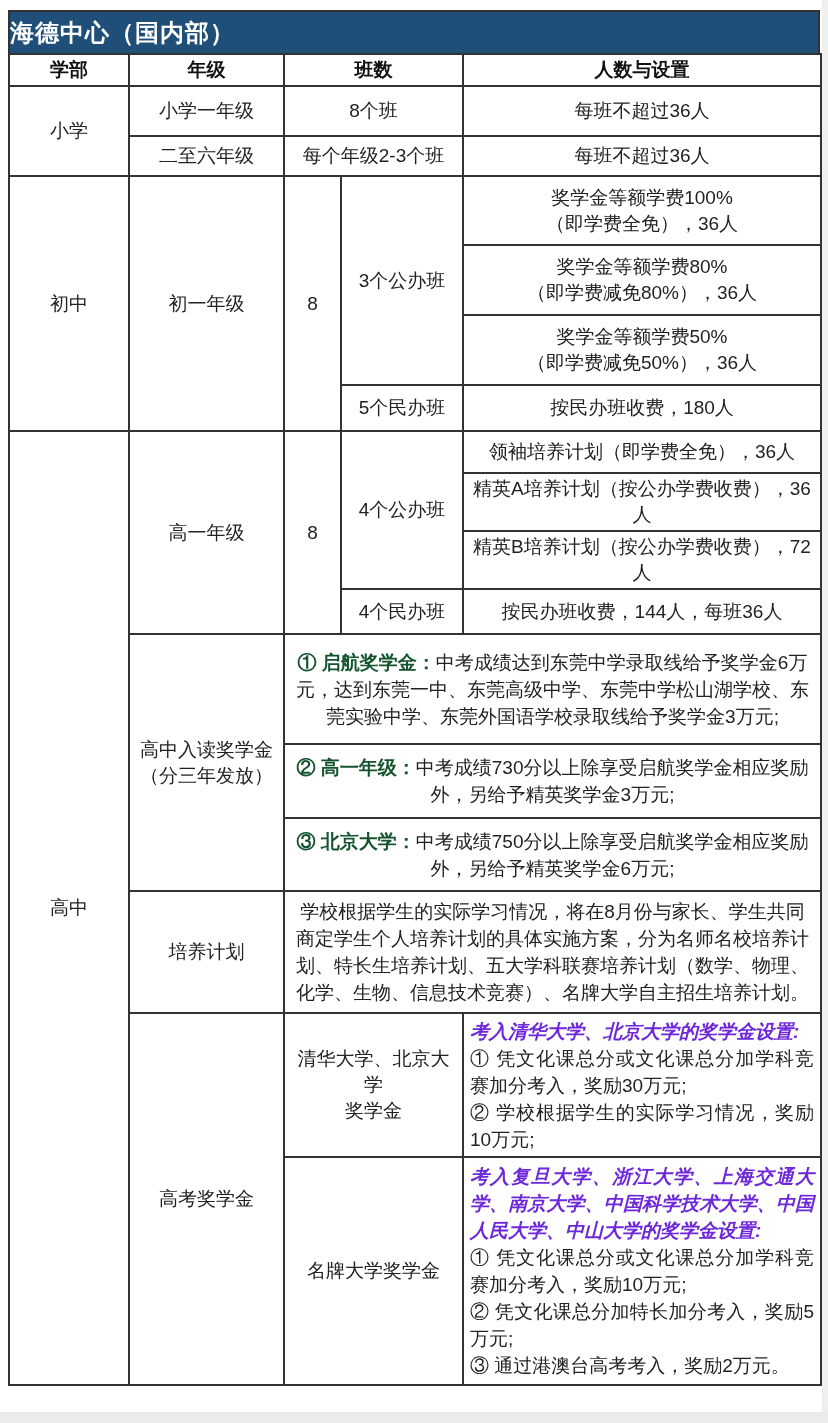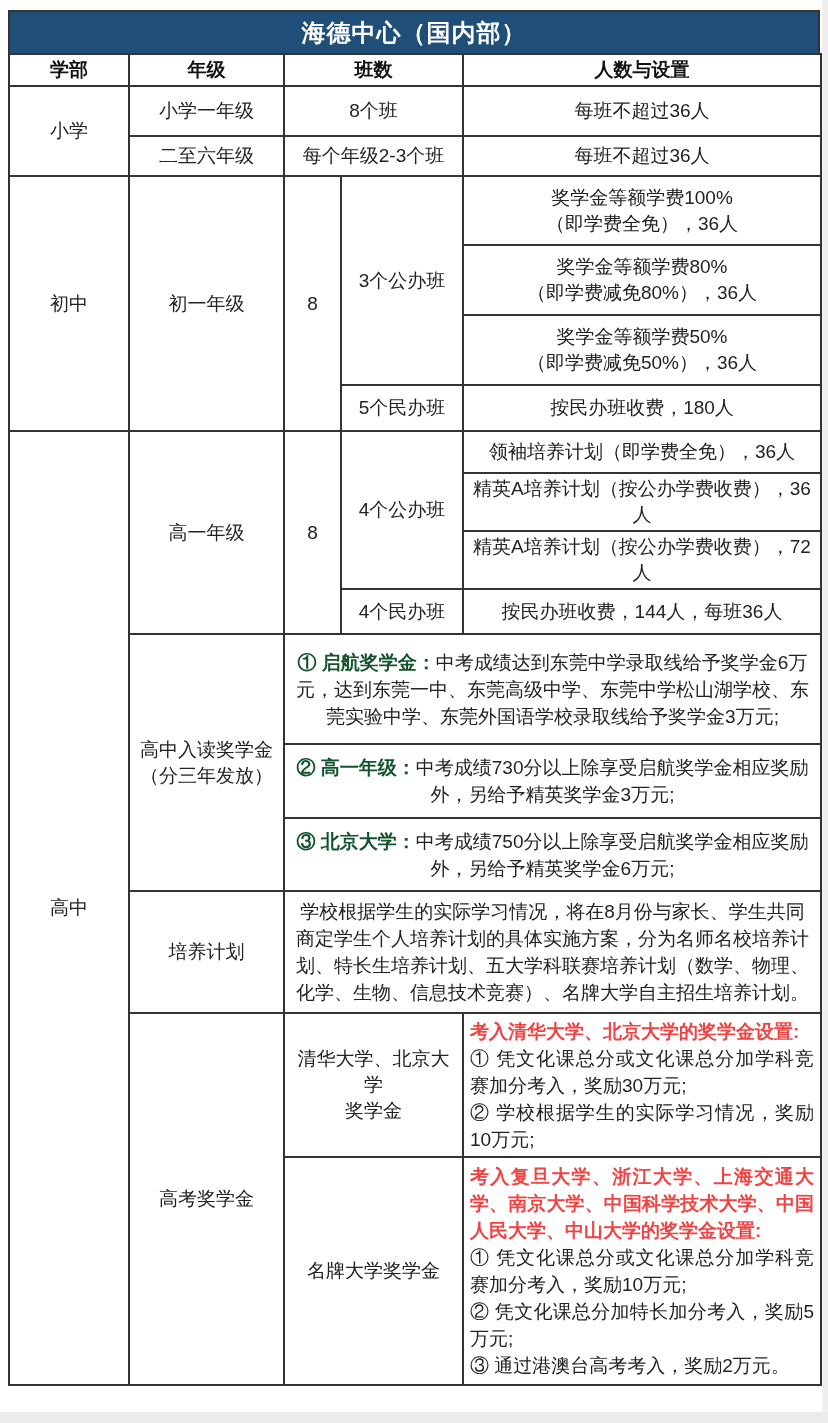--- a/index.html
+++ b/index.html
@@ -14,21 +14,21 @@
   }
   .page { width:828px; height:1423px; background:#ffffff; position:relative; overflow:hidden; }
   .edge-right  { position:absolute; top:0; right:0; width:6px;  height:100%; background:#efefef; }
   .edge-bottom { position:absolute; bottom:0; left:0; width:100%; height:11px; background:#ebebeb; }
 
   .banner {
     position:relative;
     margin:10px 15px 0 8px;
     width:812px; height:45px;
     border:2px solid var(--border);
-    display:flex; align-items:center; justify-content:center;
+    display:flex; align-items:center; justify-content:flex-start;
     font-size:24px; font-weight:bold; letter-spacing:1px;
   }
 
   table.sheet {
     position:relative;
     margin-left:8px; margin-top:-2px;
     width:812px;
     border-collapse:collapse;
     table-layout:fixed;
     background:#ffffff;
@@ -46,21 +46,21 @@
   .pre { white-space:pre-line; }
   .para {
     text-align:justify;
     padding:8px 12px;
     font-size:18.5px;
     line-height:27px;
     color:#1e1e1e;
   }
   .para b { color:#14532d; }
   .sch { text-align:left; padding:4px 10px; font-size:18.5px; line-height:27px; }
-  .sch .sch-head { font-weight:bold; text-align:justify; color:#ef4444; }
+  .sch .sch-head { font-weight:bold; text-align:justify; color:#6d28d9;font-style:italic; }
   .sch .sch-item { text-align:justify; }
   .rh-h  { height:23px; }
   .rh1  { height:50px; }  .rh2  { height:40px; }
   .rh3  { height:69px; }  .rh4  { height:70px; }  .rh5  { height:70px; }
   .rh6  { height:46px; }
   .rh7  { height:42px; }  .rh8  { height:47px; }  .rh9  { height:43px; }
   .rh10 { height:45px; }
   .rh11 { height:110px; } .rh12 { height:74px; }  .rh13 { height:73px; }
   .rh14 { height:122px; }
   .rh15 { height:144px; } .rh16 { height:228px; }
@@ -128,21 +128,21 @@
       <td rowspan="10">高中</td>
       <td rowspan="4">高一年级</td>
       <td rowspan="4">8</td>
       <td rowspan="3">4个公办班</td>
       <td>领袖培养计划（即学费全免），36人</td>
     </tr>
     <tr class="rh8">
       <td>精英A培养计划（按公办学费收费），36人</td>
     </tr>
     <tr class="rh9">
-      <td>精英A培养计划（按公办学费收费），72人</td>
+      <td>精英B培养计划（按公办学费收费），72人</td>
     </tr>
     <tr class="rh10">
       <td>4个民办班</td>
       <td>按民办班收费，144人，每班36人</td>
     </tr>
 
     <tr class="rh11">
       <td rowspan="3" class="pre">高中入读奖学金
 （分三年发放）</td>
       <td colspan="3" class="para"><b>① 启航奖学金：</b><span>中考成绩达到东莞中学录取线给予奖学金6万元，达到东莞一中、东莞高级中学、东莞中学松山湖学校、东莞实验中学、东莞外国语学校录取线给予奖学金3万元;</span></td>

